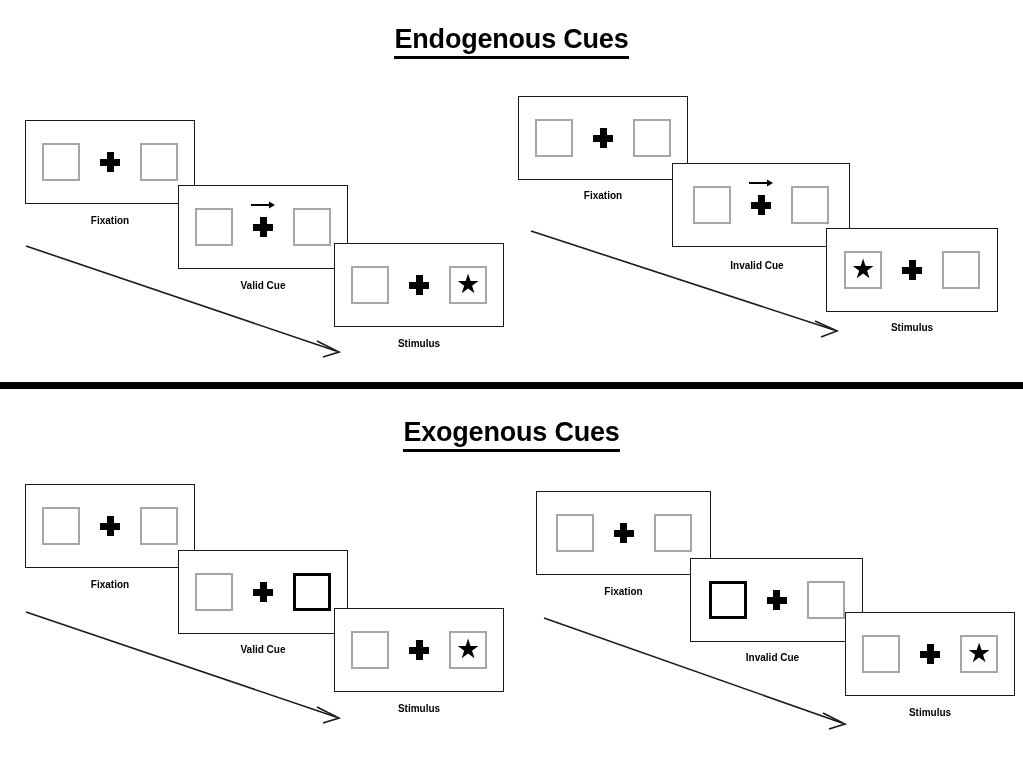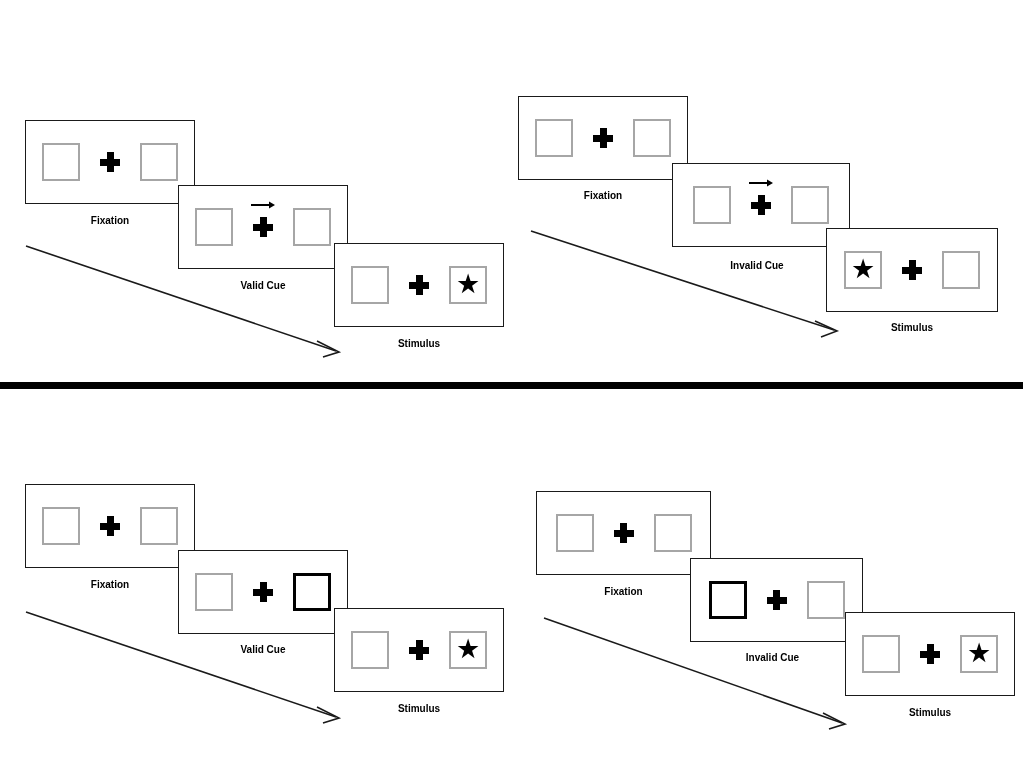--- a/index.html
+++ b/index.html
@@ -67,20 +67,23 @@
     white-space:nowrap;text-align:center;
   }
 
   .time-arrow{position:absolute;pointer-events:none;}
 </style>
 </head>
 <body>
 
 <div class="section" id="section-endogenous">
 
+  <div class="section-title" style="top:24px;">
+    <span>Endogenous Cues</span>
+  </div>
 
   <svg class="time-arrow" style="left:22px;top:240px;" width="330" height="125" viewBox="0 0 330 125">
     <line x1="4" y1="6" x2="314" y2="111" stroke="#1a1a1a" stroke-width="1.6"></line>
     <polyline points="295,101 317,112 301,117" fill="none" stroke="#1a1a1a" stroke-width="1.6"></polyline>
   </svg>
 
   <div class="panel" style="left:25px;top:120px;width:170px;height:84px;">
     <div class="panel-inner">
       <div class="box">
         <span class="star"></span>
@@ -172,20 +175,23 @@
     </div>
   </div>
   <div class="panel-label" style="left:826px;top:322px;width:172px;">Stimulus</div>
 
 </div>
 
 <div class="divider" style="top:382px;"></div>
 
 <div class="section" id="section-exogenous">
 
+  <div class="section-title" style="top:27px;">
+    <span>Exogenous Cues</span>
+  </div>
 
   <svg class="time-arrow" style="left:22px;top:216px;" width="330" height="125" viewBox="0 0 330 125">
     <line x1="4" y1="6" x2="314" y2="111" stroke="#1a1a1a" stroke-width="1.6"></line>
     <polyline points="295,101 317,112 301,117" fill="none" stroke="#1a1a1a" stroke-width="1.6"></polyline>
   </svg>
 
   <div class="panel" style="left:25px;top:94px;width:170px;height:84px;">
     <div class="panel-inner">
       <div class="box">
         <span class="star"></span>

